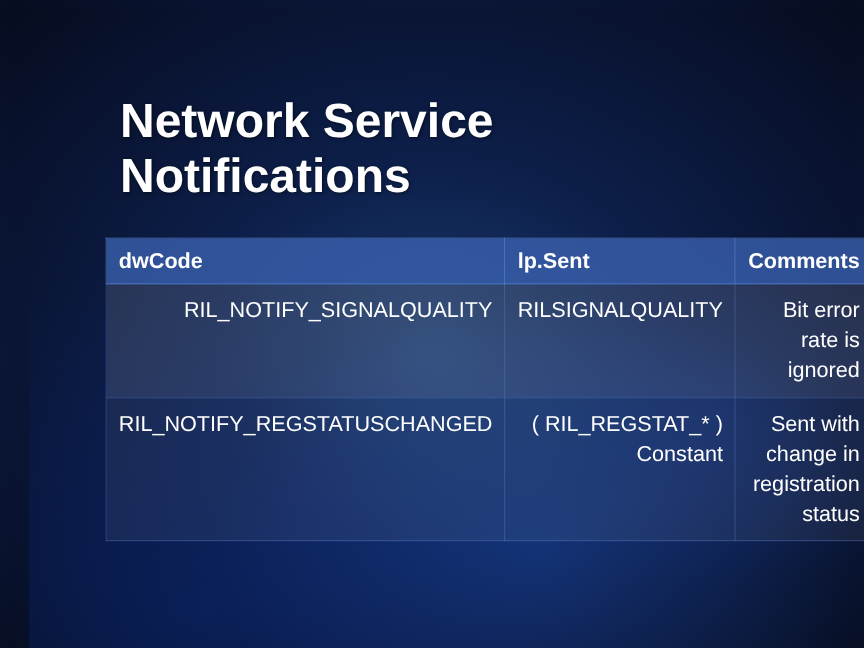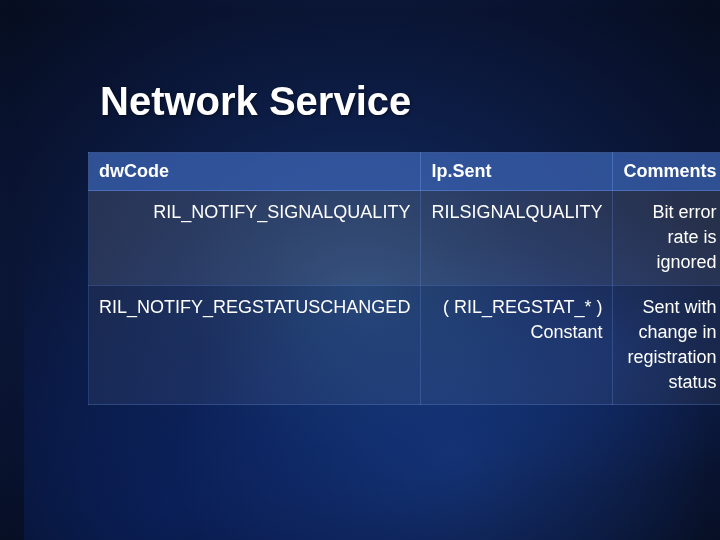--- a/index.html
+++ b/index.html
@@ -89,20 +89,21 @@
       width: 40%;
     }
   </style>
 </head>
 <body>
 
 <div class="page-content">
 
   <div class="title">
     <span>Network Service</span><br>
+    <span>Notifications</span>
   </div>
 
   <table>
     <thead>
       <tr>
         <th class="col-dwcode">dwCode</th>
         <th class="col-lpdata">lp.Sent</th>
         <th class="col-comments">Comments</th>
       </tr>
     </thead>

